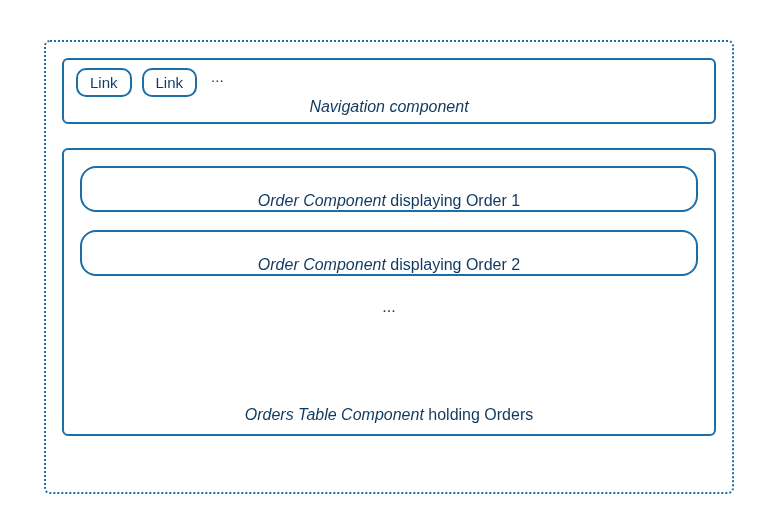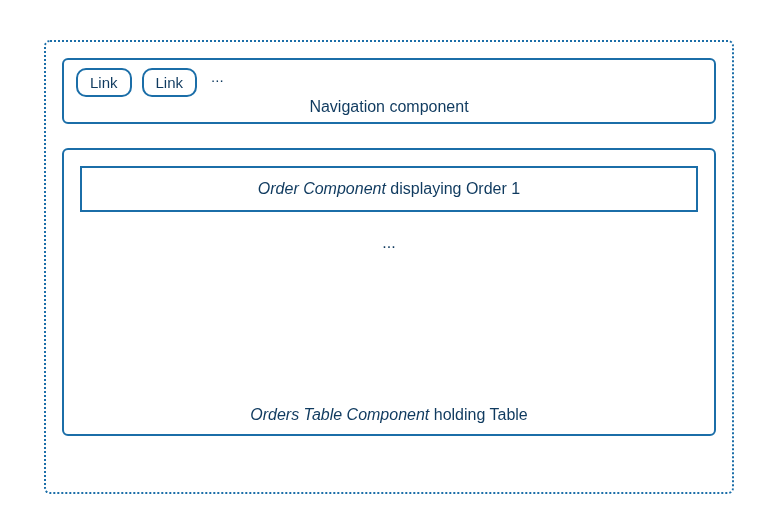--- a/index.html
+++ b/index.html
@@ -35,37 +35,38 @@
   }
   .ellipsis {
     color: #0f3a5f;
     font-size: 15px;
     padding-left: 4px;
   }
   .nav-caption {
     position: absolute;
     left: 0; right: 0; bottom: 6px;
     text-align: center;
+    font-style: italic;
     font-size: 16px;
     color: #0f3a5f;
   }
   .table-comp {
     margin-top: 24px;
     border: 2px solid #1b6ea8;
     border-radius: 6px;
     padding: 16px 16px 10px 16px;
     height: 288px;
     position: relative;
   }
   .order-row {
     border: 2px solid #1b6ea8;
-    border-radius: 0;
+    border-radius: 16px;
     height: 46px;
     display: flex;
-    align-items: center;
+    align-items: flex-end;
     justify-content: center;
     font-size: 16px;
     color: #0f3a5f;
     margin-bottom: 18px;
   }
   .order-row .it { font-style: italic; }
   .table-ellipsis {
     text-align: center;
     font-size: 16px;
     margin-top: 22px;
@@ -98,20 +99,23 @@
       <span class="link-pill">Link</span>
       <span class="ellipsis">...</span>
     </div>
     <div class="nav-caption">Navigation component</div>
   </div>
 
   <div class="table-comp">
     <div class="order-row">
       <span><span class="it">Order Component</span><span> displaying Order 1</span></span>
     </div>
+    <div class="order-row">
+      <span><span class="it">Order Component</span><span> displaying Order 2</span></span>
+    </div>
     <div class="table-ellipsis">...</div>
     <div class="table-caption">
-      <span class="it">Orders Table Component</span><span> holding Table</span>
+      <span class="it">Orders Table Component</span><span> holding Orders</span>
     </div>
   </div>
 
 
 </div>
 
 </body></html>

